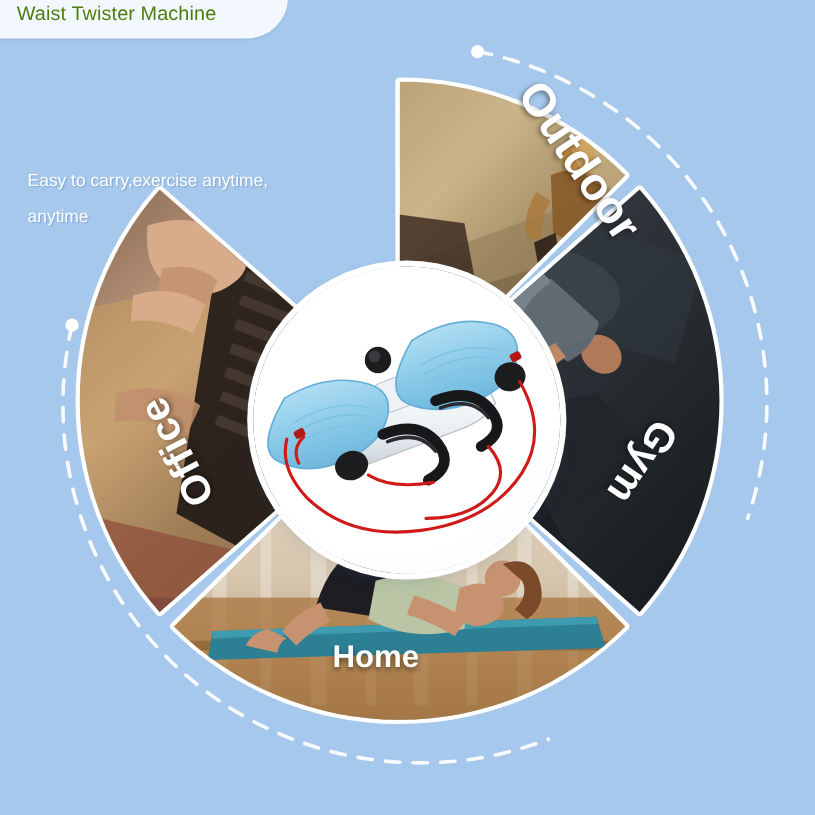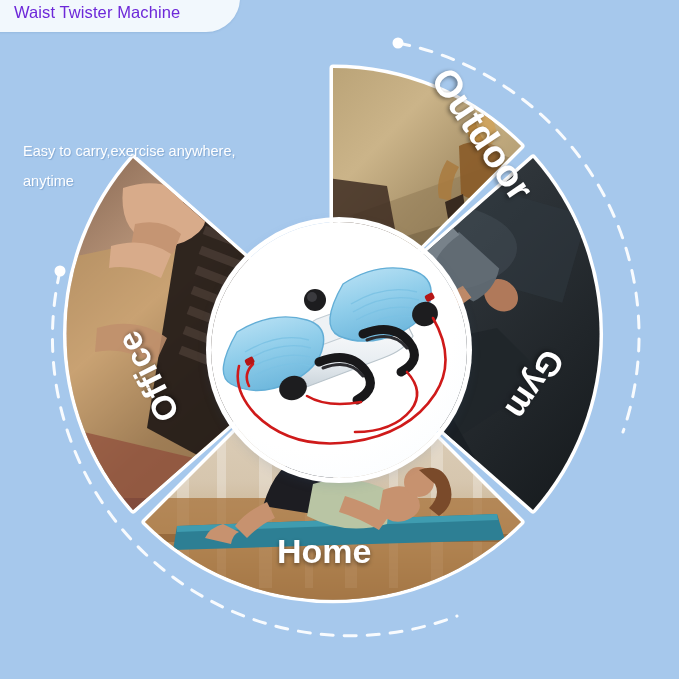--- a/index.html
+++ b/index.html
@@ -25,21 +25,21 @@
     height: 50px;
     background: #f2f8fd;
     border-bottom-right-radius: 34px;
     box-shadow: 0 1px 2px rgba(80,120,170,.18);
   }
   .header-tab-label {
     position: absolute;
     left: 28px;
     top: 21px;
     font-size: 16.5px;
-    color: #6d28d9;
+    color: #4d7c0f;
     letter-spacing: .1px;
     white-space: nowrap;
   }
 
   
   .headline {
     position: absolute;
     left: 23px;
     top: 76px;
     font-size: 33px;
@@ -89,21 +89,21 @@
     font-size: 38px;
     transform: rotate(56deg);
   }
   .cap-gym {
     left: 497px; top: 365px;
     font-size: 34px;
     transform: rotate(124deg);
   }
   .cap-home {
     left: 277px; top: 532px;
-    font-size: 34px;
+    font-size: 26px;
   }
   .cap-office {
     left: 100px; top: 357px;
     font-size: 34px;
     transform: rotate(-117deg);
   }
 
   
   .center-disc {
     position: absolute;
@@ -356,17 +356,17 @@
         <rect x="214" y="72" width="9" height="7" rx="2" fill="#b51616" transform="rotate(-28 218 75)"></rect>
       </g>
     </svg>
   </div>
 
   <div class="header-tab">
     <div class="header-tab-label">Waist Twister Machine</div>
   </div>
 
   <div class="subhead">
-    <span>Easy to carry,exercise anywhere,</span><br>
+    <span>Easy to carry,exercise anytime,</span><br>
     <span>anytime</span>
   </div>
 
 </div>
 
 </body></html>

